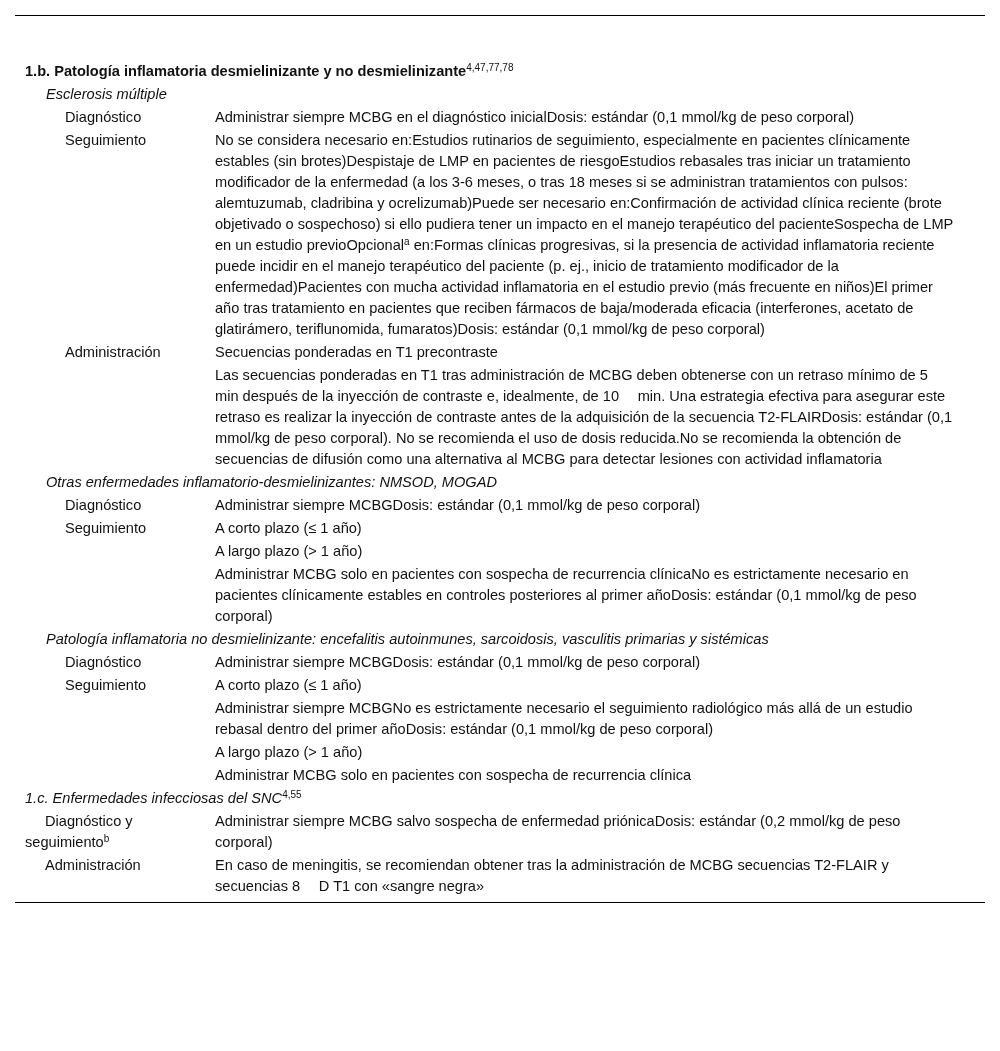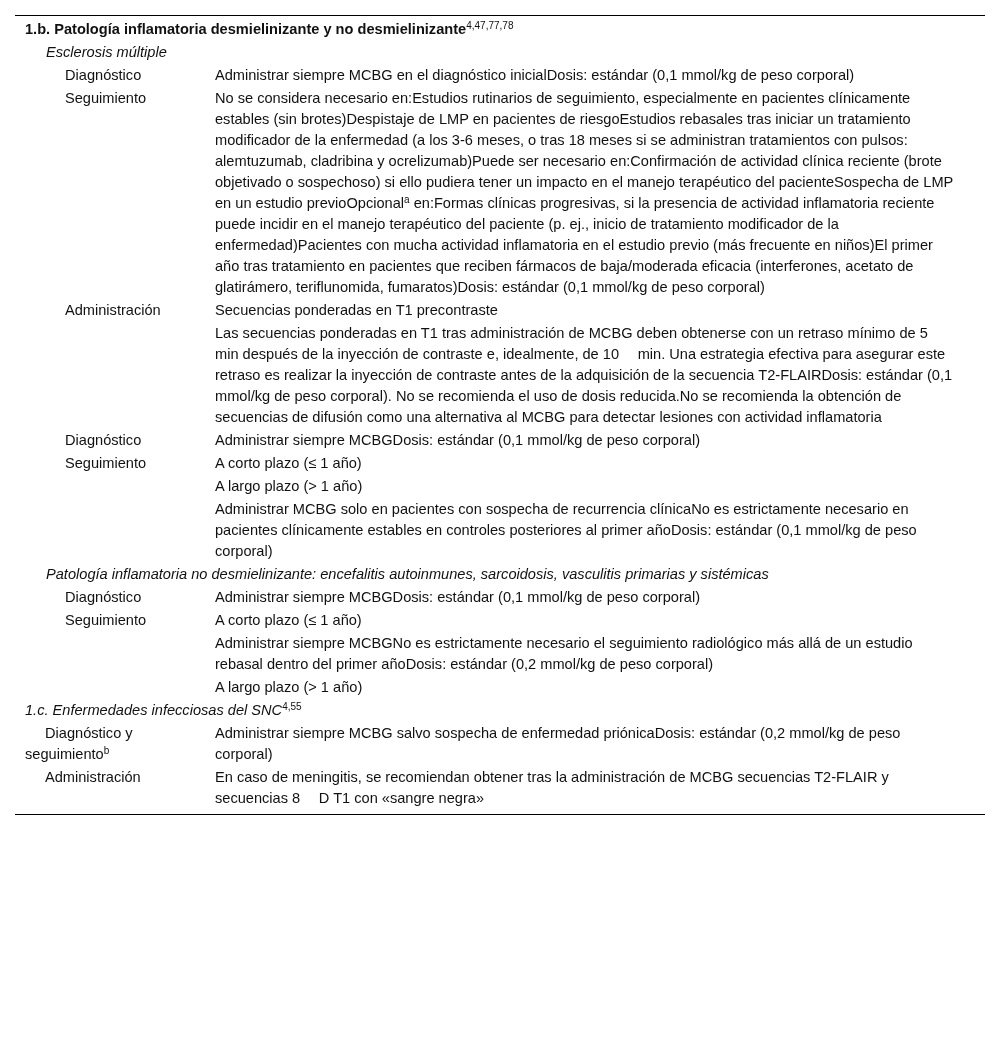--- a/index.html
+++ b/index.html
@@ -23,20 +23,21 @@
       width: 970px;
       border-top: 1.5px solid #000;
       border-bottom: 1.5px solid #000;
       padding-top: 2px;
       padding-bottom: 4px;
     }
     table {
       border-collapse: collapse;
       width: 100%;
       table-layout: fixed;
+      margin-top: 42px;
     }
     col.c1 { width: 200px; }
     col.c2 { width: 770px; }
     td {
       vertical-align: top;
       padding: 1px 0 1px 0;
       line-height: 21px;
     }
     td.label {
       padding-left: 50px;
@@ -100,20 +101,23 @@
       </tr>
       <tr>
         <td class="label">Administración</td>
         <td class="content">Secuencias ponderadas en T1 precontraste</td>
       </tr>
       <tr>
         <td class="label"></td>
         <td class="content">Las secuencias ponderadas en T1 tras administración de MCBG deben obtenerse con un retraso mínimo de 5  min después de la inyección de contraste e, idealmente, de 10  min. Una estrategia efectiva para asegurar este retraso es realizar la inyección de contraste antes de la adquisición de la secuencia T2-FLAIRDosis: estándar (0,1 mmol/kg de peso corporal). No se recomienda el uso de dosis reducida.No se recomienda la obtención de secuencias de difusión como una alternativa al MCBG para detectar lesiones con actividad inflamatoria</td>
       </tr>
 
+      <tr class="subsection">
+        <td colspan="2">Otras enfermedades inflamatorio-desmielinizantes: NMSOD, MOGAD</td>
+      </tr>
       <tr>
         <td class="label">Diagnóstico</td>
         <td class="content">Administrar siempre MCBGDosis: estándar (0,1 mmol/kg de peso corporal)</td>
       </tr>
       <tr>
         <td class="label">Seguimiento</td>
         <td class="content">A corto plazo (≤ 1 año)</td>
       </tr>
       <tr>
         <td class="label"></td>
@@ -130,25 +134,29 @@
       <tr>
         <td class="label">Diagnóstico</td>
         <td class="content">Administrar siempre MCBGDosis: estándar (0,1 mmol/kg de peso corporal)</td>
       </tr>
       <tr>
         <td class="label">Seguimiento</td>
         <td class="content">A corto plazo (≤ 1 año)</td>
       </tr>
       <tr>
         <td class="label"></td>
-        <td class="content">Administrar siempre MCBGNo es estrictamente necesario el seguimiento radiológico más allá de un estudio rebasal dentro del primer añoDosis: estándar (0,2 mmol/kg de peso corporal)</td>
+        <td class="content">Administrar siempre MCBGNo es estrictamente necesario el seguimiento radiológico más allá de un estudio rebasal dentro del primer añoDosis: estándar (0,1 mmol/kg de peso corporal)</td>
       </tr>
       <tr>
         <td class="label"></td>
         <td class="content">A largo plazo (&gt; 1 año)</td>
+      </tr>
+      <tr>
+        <td class="label"></td>
+        <td class="content">Administrar MCBG solo en pacientes con sospecha de recurrencia clínica</td>
       </tr>
 
       <tr class="section-italic">
         <td colspan="2"><span>1.c. Enfermedades infecciosas del SNC</span><sup>4,55</sup></td>
       </tr>
       <tr>
         <td class="label wrap"><span>Diagnóstico y seguimiento</span><sup>b</sup></td>
         <td class="content">Administrar siempre MCBG salvo sospecha de enfermedad priónicaDosis: estándar (0,2 mmol/kg de peso corporal)</td>
       </tr>
       <tr>

